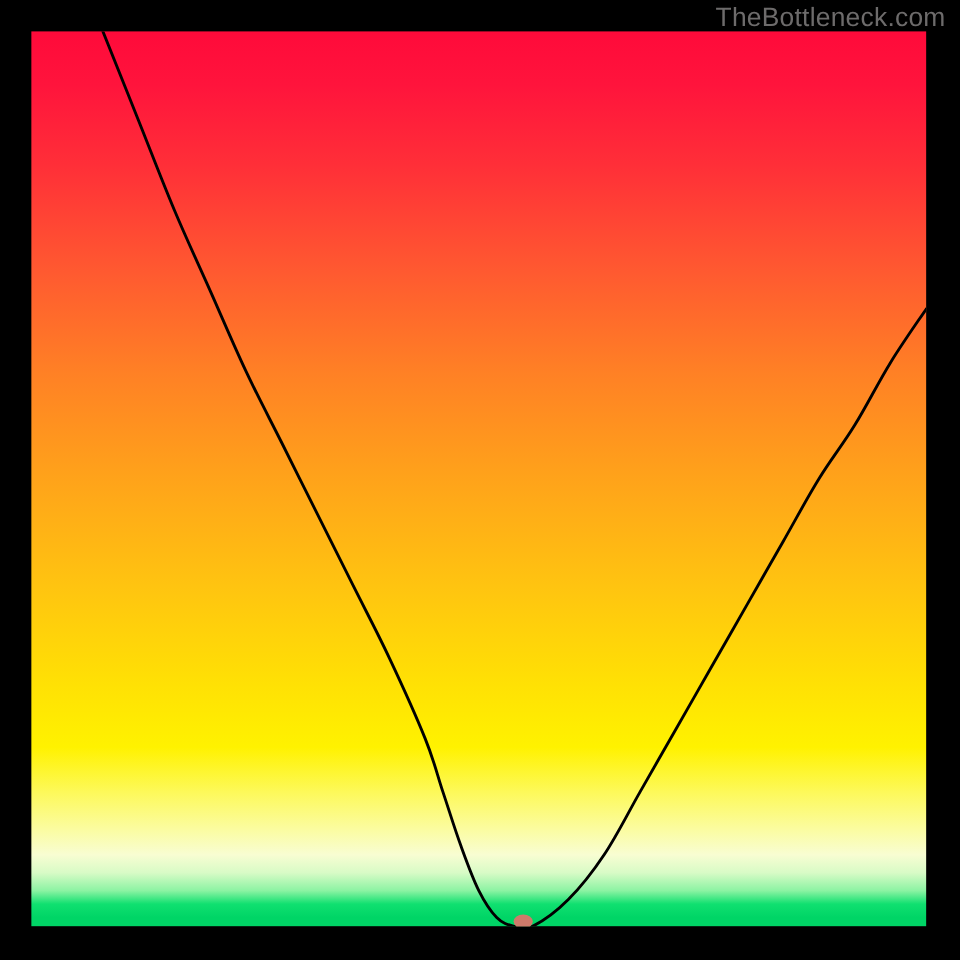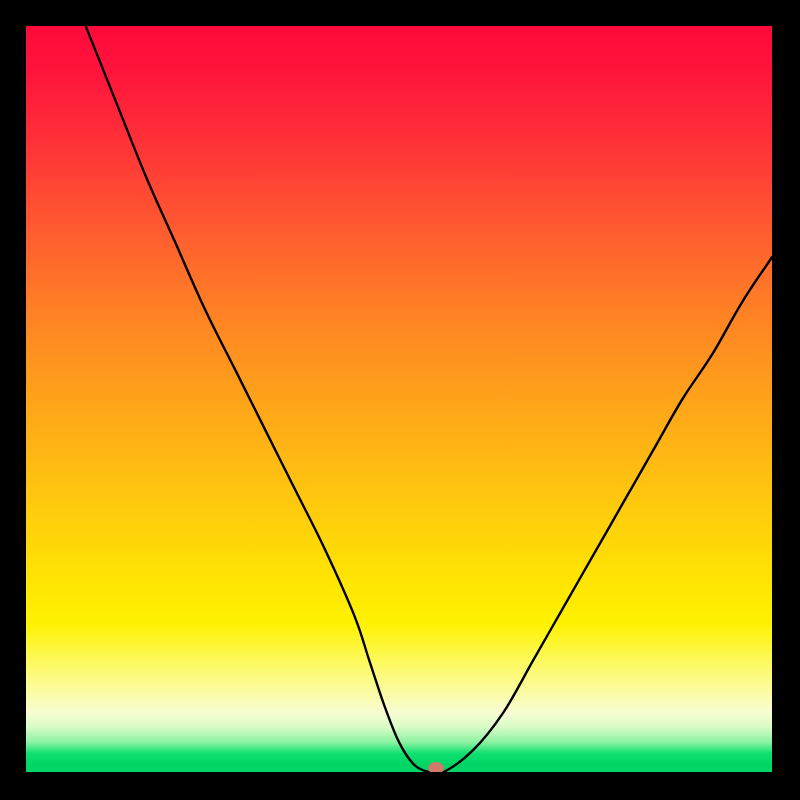--- a/index.html
+++ b/index.html
@@ -69,20 +69,21 @@
     font-family: Arial, Helvetica, sans-serif;
     font-size: 22px;
     color: #6d6b6b;
     letter-spacing: 0.2px;
   }
 </style>
 </head>
 <body>
 
 <div class="frame">
+  <div class="watermark">TheBottleneck.com</div>
   <div class="plot">
     <div class="gradient"></div>
     <svg class="curve" viewBox="0 0 746 746" preserveAspectRatio="none">
       <path id="curve-path" d="M 59.68 0.00 C 65.05 13.43, 78.78 47.74, 89.52 74.60 C 100.26 101.46, 108.62 123.69, 119.36 149.20 C 130.10 174.71, 138.46 192.17, 149.20 216.34 C 159.94 240.51, 168.30 260.65, 179.04 283.48 C 189.78 306.31, 198.14 321.68, 208.88 343.16 C 219.62 364.64, 227.98 381.36, 238.72 402.84 C 249.46 424.32, 257.82 441.04, 268.56 462.52 C 279.30 484.00, 287.66 499.37, 298.40 522.20 C 309.14 545.03, 320.18 569.20, 328.24 589.34 C 336.30 609.48, 337.79 617.99, 343.16 634.10 C 348.53 650.21, 352.71 664.09, 358.08 678.86 C 363.45 693.63, 367.63 705.42, 373.00 716.16 C 378.37 726.90, 382.55 733.17, 387.92 738.54 C 393.29 743.91, 397.47 744.66, 402.84 746.00 C 408.21 747.34, 409.70 750.03, 417.76 746.00 C 425.82 741.97, 436.86 734.36, 447.60 723.62 C 458.34 712.88, 466.70 702.43, 477.44 686.32 C 488.18 670.21, 496.54 652.90, 507.28 634.10 C 518.02 615.30, 526.38 600.68, 537.12 581.88 C 547.86 563.08, 556.22 548.46, 566.96 529.66 C 577.70 510.86, 586.06 496.24, 596.80 477.44 C 607.54 458.64, 615.90 444.02, 626.64 425.22 C 637.38 406.42, 645.74 390.46, 656.48 373.00 C 667.22 355.54, 675.58 345.70, 686.32 328.24 C 697.06 310.78, 705.42 293.48, 716.16 276.02 C 726.90 258.56, 740.63 239.32, 746.00 231.26" fill="none" stroke="#000" stroke-width="2.4" stroke-linecap="round" stroke-linejoin="round"></path>
     </svg>
     <div class="marker" id="marker" style="left: 410.3px; top: 742px; background: rgb(207, 122, 106);"></div>
   </div>
 </div>
 
 </body></html>

